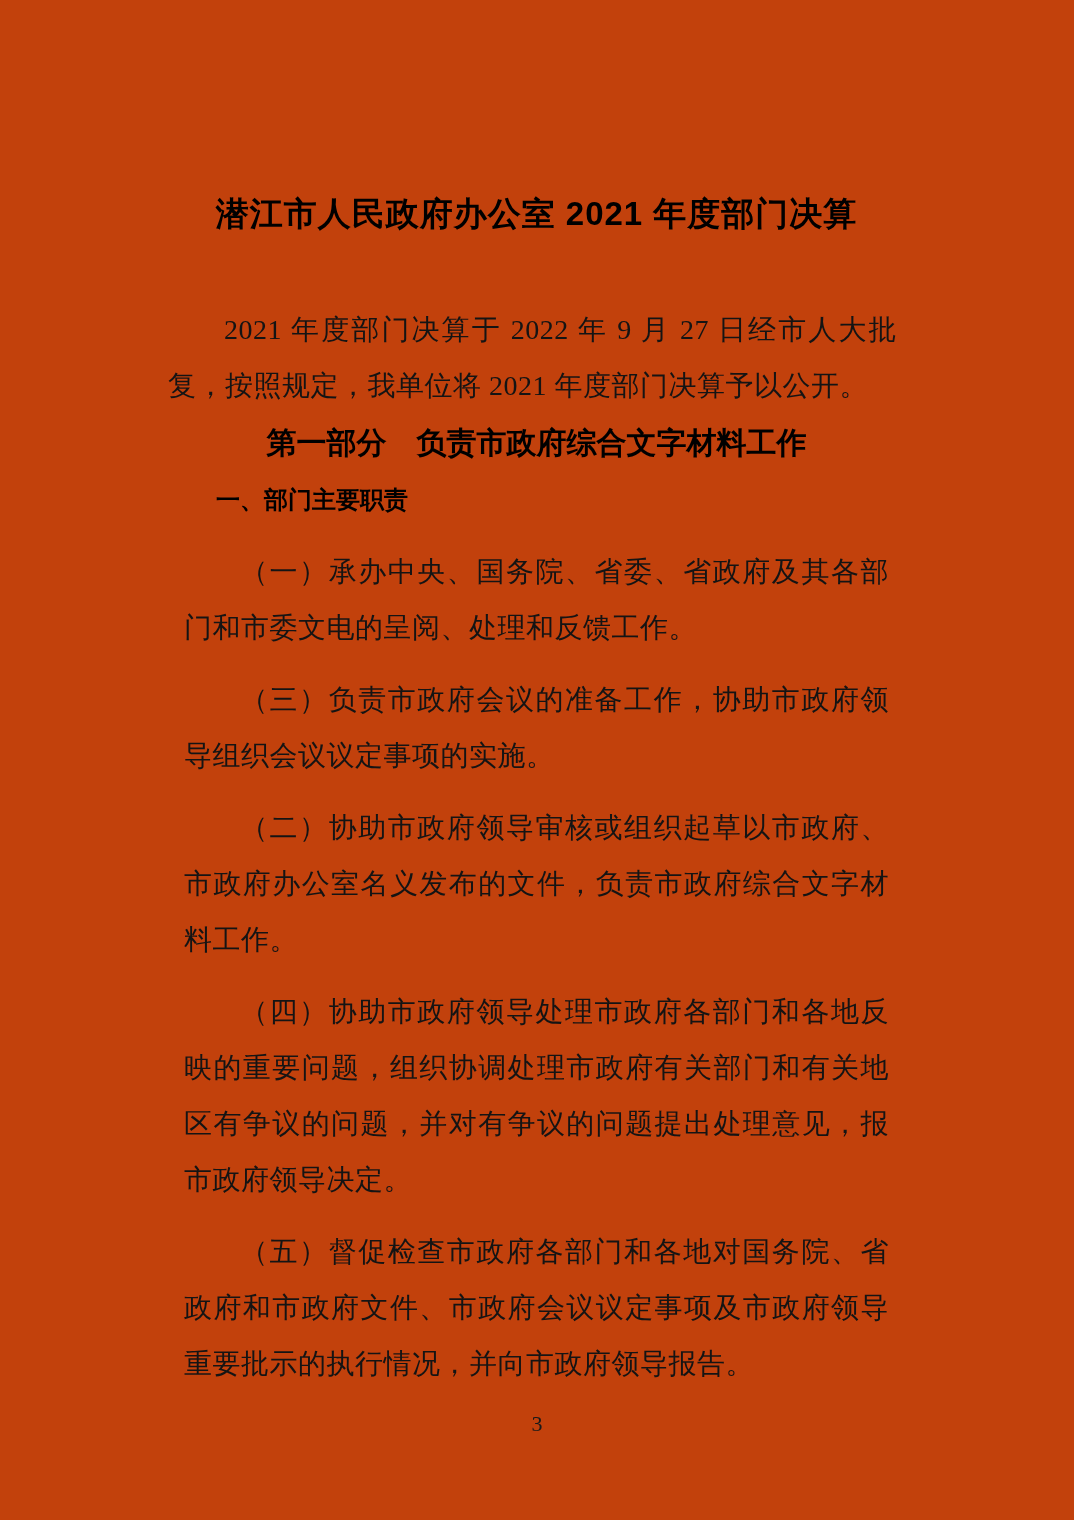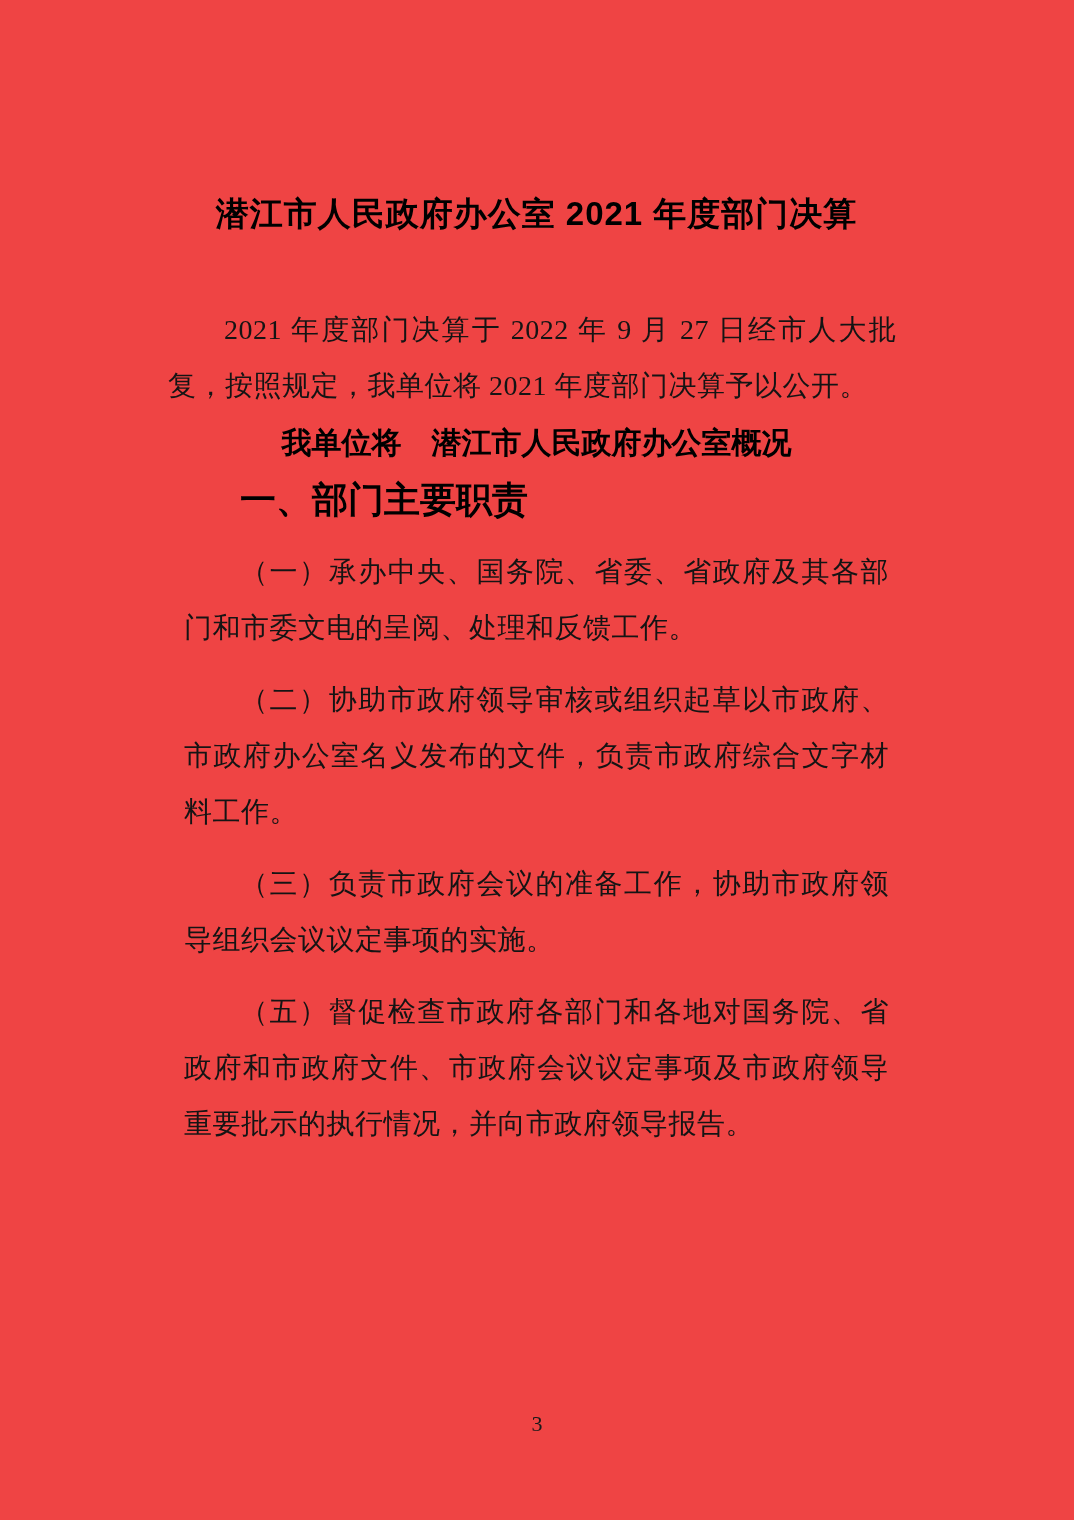--- a/index.html
+++ b/index.html
@@ -5,21 +5,21 @@
   html, body {
     margin: 0;
     padding: 0;
     background: #ffffff;
   }
   .page {
     position: relative;
     width: 1074px;
     height: 1520px;
     margin: 0 auto;
-    background: #ef4444;
+    background: #c2410c;
     overflow: hidden;
     color: #141414;
     font-family: "Liberation Serif", "DejaVu Serif", serif;
   }
   .content {
     padding: 0 169px 0 168px;
   }
   .doc-title {
     margin: 190px 0 0 0;
     text-align: center;
@@ -46,21 +46,21 @@
     font-family: "Liberation Sans", "DejaVu Sans", sans-serif;
     font-weight: 700;
     font-size: 30px;
     line-height: 57px;
     color: #000000;
   }
   .sub-heading {
     margin: 0;
     font-family: "Liberation Sans", "DejaVu Sans", sans-serif;
     font-weight: 700;
-    font-size: 36px;
+    font-size: 24px;
     line-height: 57px;
     text-indent: 2em;
     color: #000000;
   }
   .duty {
     margin: 16px;
     text-indent: 2em;
   }
   .page-footer {
     position: absolute;
@@ -78,30 +78,31 @@
 </head>
 <body>
 
 <div class="page">
   <div class="content">
 
     <h1 class="doc-title">潜江市人民政府办公室 2021 年度部门决算</h1>
 
     <p class="body-text intro">2021 年度部门决算于 2022 年 9 月 27 日经市人大批复，按照规定，我单位将 2021 年度部门决算予以公开。</p>
 
-    <h2 class="section-heading">我单位将　潜江市人民政府办公室概况</h2>
+    <h2 class="section-heading">第一部分　负责市政府综合文字材料工作</h2>
 
     <h3 class="sub-heading">一、部门主要职责</h3>
 
     <p class="body-text duty">（一）承办中央、国务院、省委、省政府及其各部门和市委文电的呈阅、处理和反馈工作。</p>
 
+    <p class="body-text duty">（三）负责市政府会议的准备工作，协助市政府领导组织会议议定事项的实施。</p>
+
     <p class="body-text duty">（二）协助市政府领导审核或组织起草以市政府、市政府办公室名义发布的文件，负责市政府综合文字材料工作。</p>
 
-    <p class="body-text duty">（三）负责市政府会议的准备工作，协助市政府领导组织会议议定事项的实施。</p>
-
+    <p class="body-text duty">（四）协助市政府领导处理市政府各部门和各地反映的重要问题，组织协调处理市政府有关部门和有关地区有争议的问题，并对有争议的问题提出处理意见，报市政府领导决定。</p>
 
     <p class="body-text duty">（五）督促检查市政府各部门和各地对国务院、省政府和市政府文件、市政府会议议定事项及市政府领导重要批示的执行情况，并向市政府领导报告。</p>
 
   </div>
 
   <div class="page-footer">
     <span class="page-number">3</span>
   </div>
 </div>
 

